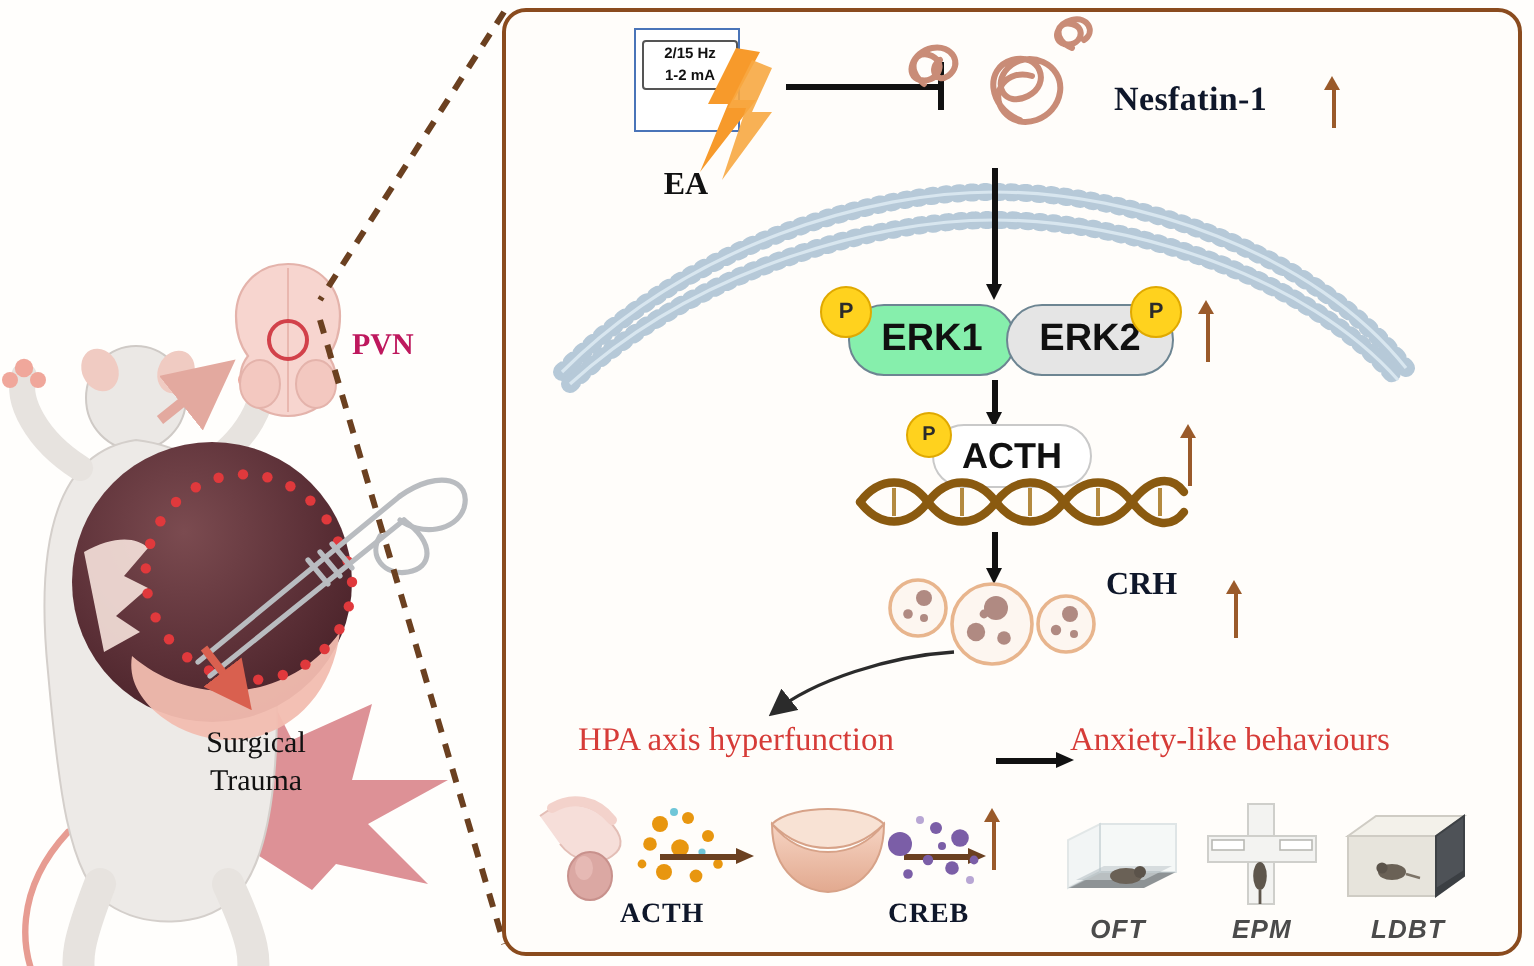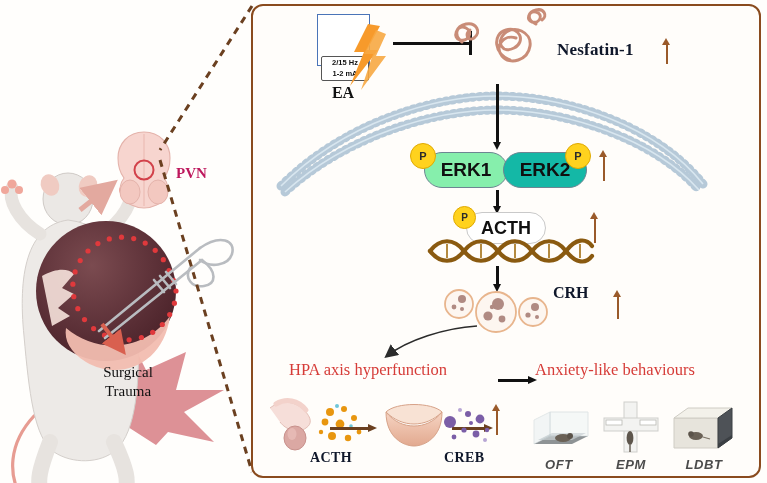--- a/index.html
+++ b/index.html
@@ -21,21 +21,21 @@
 
   
   #ea-box{
     left:317px;top:14px;width:53px;height:52px;
     border:1.5px solid #4a74b8;background:#ffffff;box-sizing:border-box;
   }
   #ea-box .pill{
     position:absolute;left:3px;top:5px;width:46px;
     border:1px solid #555;background:#fff;border-radius:2px;
     font-family:"Liberation Sans",sans-serif;font-size:7.5px;font-weight:700;
-    color:#111;text-align:center;line-height:10.5px;padding:1px 0;margin-top:36px;
+    color:#111;text-align:center;line-height:10.5px;padding:1px 0;
   }
   #ea-label{left:310px;top:84px;width:66px;text-align:center;
     font-size:16px;color:#111;font-family:"Liberation Serif",serif;font-weight:bold;}
 
   
   .sci-label{font-family:"Liberation Serif",serif;color:#0f172a;}
   #nesfatin-label{left:557px;top:40px;font-size:17px;font-weight:700;letter-spacing:.2px;}
   #crh-label{left:553px;top:284px;font-size:16px;font-weight:700;}
   #acth-label{left:310px;top:450px;font-size:14px;font-weight:700;letter-spacing:.4px;}
   #cort-label{left:444px;top:450px;font-size:14px;font-weight:700;letter-spacing:.4px;}
@@ -53,21 +53,21 @@
 
   
   .node{
     position:absolute;box-sizing:border-box;
     display:flex;align-items:center;justify-content:center;
     font-family:"Liberation Sans",sans-serif;font-weight:700;color:#101010;
   }
   #erk1{left:424px;top:152px;width:84px;height:36px;border-radius:18px;
     background:#86efac;border:1.6px solid #6d8592;font-size:19px;}
   #erk2{left:503px;top:152px;width:84px;height:36px;border-radius:18px;
-    background:#14b8a6;border:1.6px solid #6d8592;font-size:19px;}
+    background:#e5e5e5;border:1.6px solid #6d8592;font-size:19px;}
   #creb{left:466px;top:212px;width:80px;height:32px;border-radius:16px;
     background:#ffffff;border:1.6px solid #c9c9c9;font-size:18px;}
   .pdot{
     position:absolute;border-radius:50%;background:#ffd21e;border:1.4px solid #e0a900;
     display:flex;align-items:center;justify-content:center;
     font-family:"Liberation Sans",sans-serif;font-weight:700;color:#2b2b2b;
   }
   #p-erk1{left:410px;top:143px;width:24px;height:24px;font-size:11px;}
   #p-erk2{left:565px;top:143px;width:24px;height:24px;font-size:11px;}
   #p-creb{left:453px;top:206px;width:21px;height:21px;font-size:10px;}

